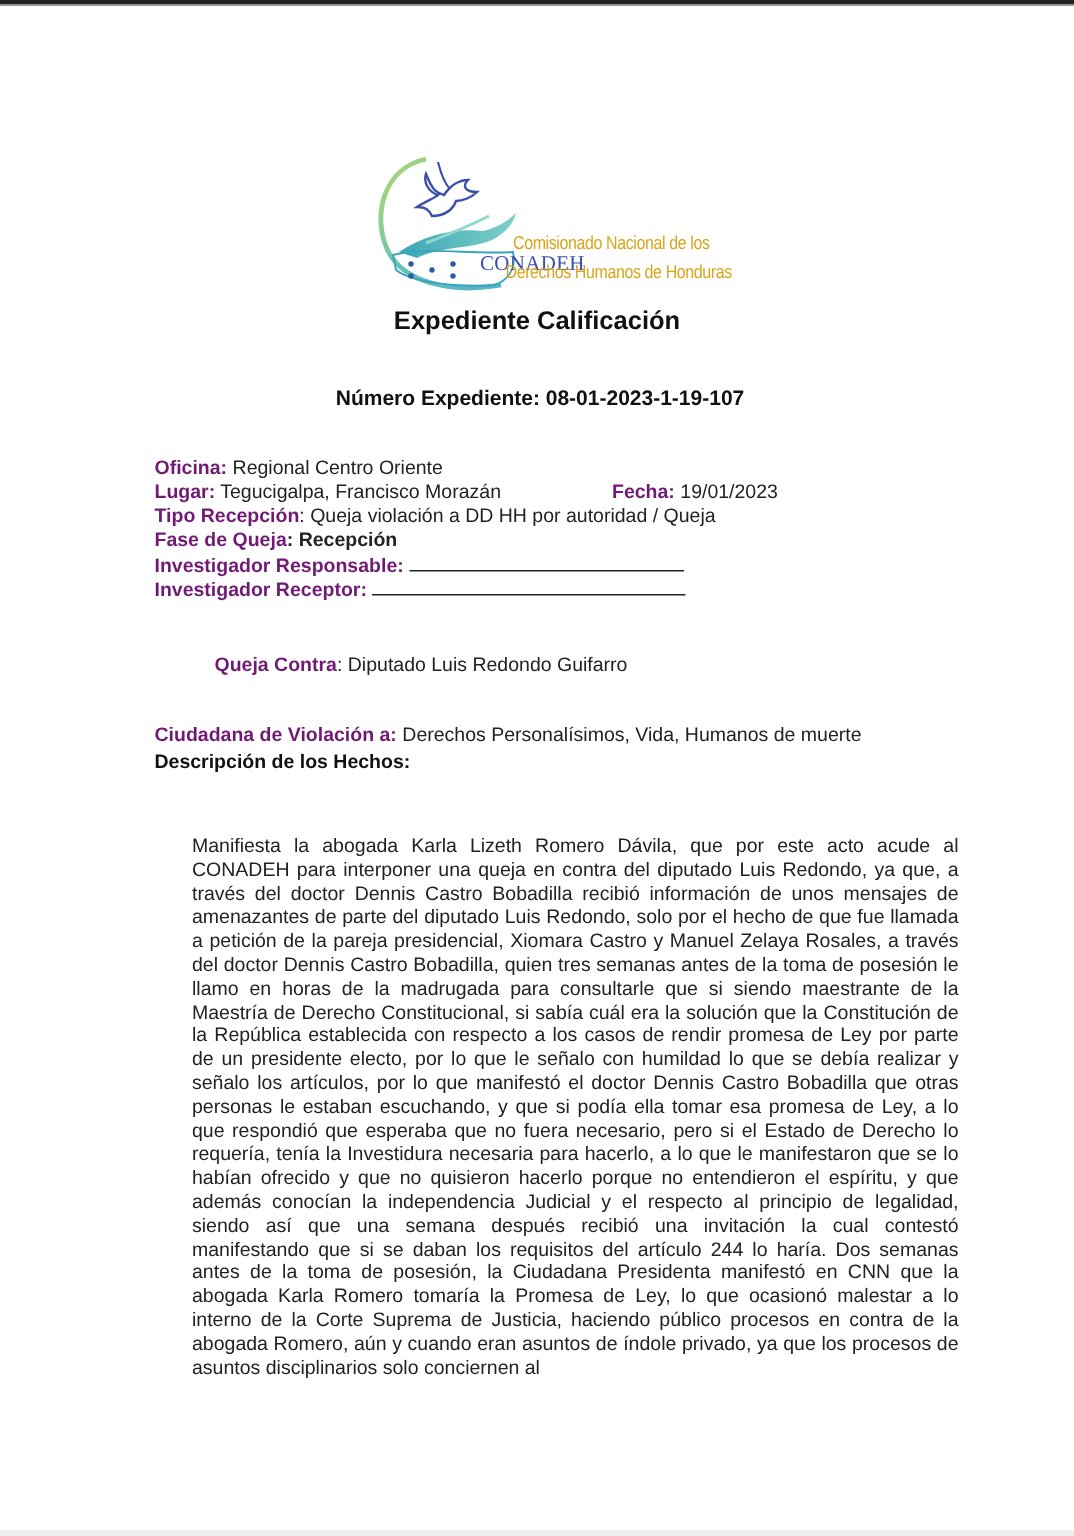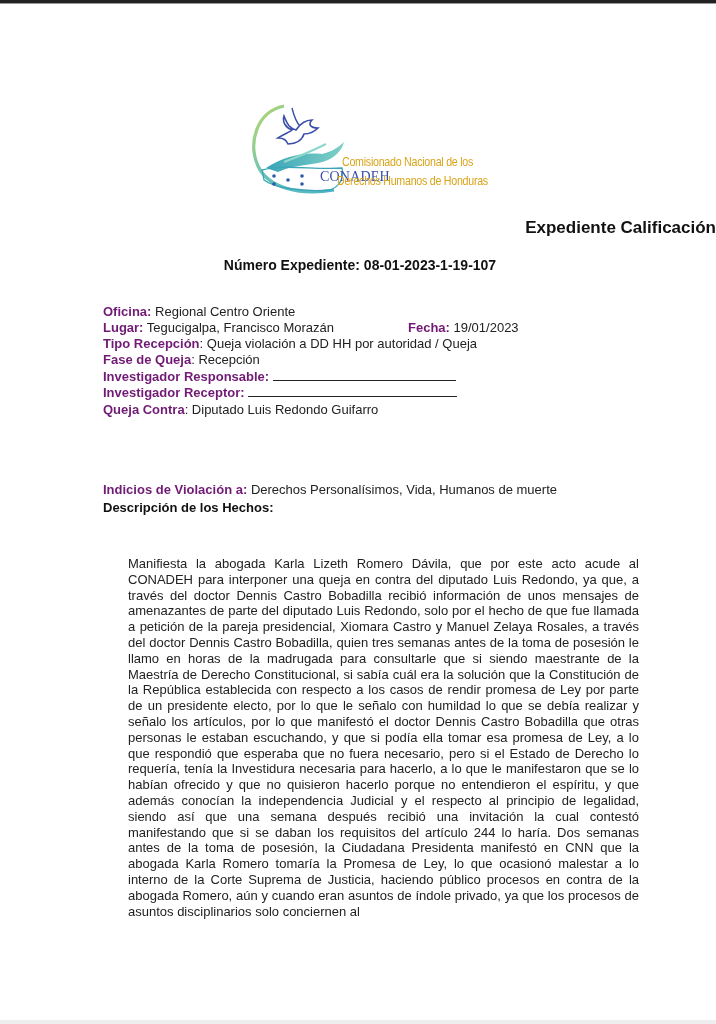--- a/index.html
+++ b/index.html
@@ -12,21 +12,21 @@
     .topbar-shadow { position: absolute; left: 0; top: 3px; width: 716px; height: 1px; background: #9a9a9a; }
     .bottombar { position: absolute; left: 0; bottom: 0; width: 716px; height: 4px; background: #eeeeee; }
 
     .logo { position: absolute; left: 244px; top: 98px; width: 245px; height: 98px; }
     .logo svg { position: absolute; left: 0; top: 0; }
     .logo-conadeh { position: absolute; left: 76px; top: 35px; font-family: "Liberation Serif", serif; font-size: 14px; color: #3a4fa8; letter-spacing: 0.2px; margin-top: 36px; }
     .logo-line1, .logo-line2 { position: absolute; font-family: "Liberation Sans", sans-serif; font-size: 12.4px; color: #d9a419; letter-spacing: -0.3px; white-space: nowrap; transform: scaleX(0.86); transform-origin: left top; }
     .logo-line1 { left: 98px; top: 57px; }
     .logo-line2 { left: 93px; top: 76px; }
 
-    .title { position: absolute; left: 0; top: 218px; width: 716px; text-align: right; font-weight: bold; font-size: 17px; color: #111; }
+    .title { position: absolute; left: 0; top: 204px; width: 716px; text-align: center; font-weight: bold; font-size: 17px; color: #111; }
     .subtitle { position: absolute; left: 0; top: 257px; width: 716px; text-align: center; font-weight: bold; font-size: 14px; color: #111; padding-left: 4px; box-sizing: border-box; }
 
     .field { position: absolute; left: 103px; font-size: 13px; line-height: 15px; white-space: nowrap; color: #222; }
     .field b { color: #701a75; }
     .blank { display: inline-block; border-bottom: 1px solid #222; height: 12px; vertical-align: baseline; }
 
     .section-title { position: absolute; left: 103px; top: 500px; font-weight: bold; font-size: 13px; color: #111; }
 
     .desc { position: absolute; left: 103px; top: 556px; width: 511px; font-size: 13px; line-height: 15.8px; text-align: justify; color: #222; margin-left: 25px; }
   </style>
@@ -84,38 +84,38 @@
   <b>Lugar:</b>
   <span>Tegucigalpa, Francisco Morazán</span>
 </div>
 <div class="field" style="top:320px; left:408px;">
   <b>Fecha:</b>
   <span>19/01/2023</span>
 </div>
 <div class="field" style="top:336px;">
   <b>Tipo Recepción</b><span>: Queja violación a DD HH por autoridad / Queja</span>
 </div>
-<div class="field" style="top:352px;">
+<div class="field" style="top:352px;font-weight:bold;">
   <b>Fase de Queja</b><span>: Recepción</span>
 </div>
 <div class="field" style="top:368px;">
   <b>Investigador Responsable:</b>
   <span class="blank" style="width:183px;"></span>
 </div>
 <div class="field" style="top:384px;">
   <b>Investigador Receptor:</b>
   <span class="blank" style="width:209px;"></span>
 </div>
 
-<div class="field" style="top:402px;">
+<div class="field" style="top:435px;margin-left:40px;">
   <b>Queja Contra</b><span>: Diputado Luis Redondo Guifarro</span>
 </div>
 
 <div class="field" style="top:482px;">
-  <b>Indicios de Violación a:</b>
+  <b>Ciudadana de Violación a:</b>
   <span>Derechos Personalísimos, Vida, Humanos de muerte</span>
 </div>
 
 <div class="section-title">Descripción de los Hechos:</div>
 
 <div class="desc">Manifiesta la abogada Karla Lizeth Romero Dávila, que por este acto acude al CONADEH para interponer una queja en contra del diputado Luis Redondo, ya que, a través del doctor Dennis Castro Bobadilla recibió información de unos mensajes de amenazantes de parte del diputado Luis Redondo, solo por el hecho de que fue llamada a petición de la pareja presidencial, Xiomara Castro y Manuel Zelaya Rosales, a través del doctor Dennis Castro Bobadilla, quien tres semanas antes de la toma de posesión le llamo en horas de la madrugada para consultarle que si siendo maestrante de la Maestría de Derecho Constitucional, si sabía cuál era la solución que la Constitución de la República establecida con respecto a los casos de rendir promesa de Ley por parte de un presidente electo, por lo que le señalo con humildad lo que se debía realizar y señalo los artículos, por lo que manifestó el doctor Dennis Castro Bobadilla que otras personas le estaban escuchando, y que si podía ella tomar esa promesa de Ley, a lo que respondió que esperaba que no fuera necesario, pero si el Estado de Derecho lo requería, tenía la Investidura necesaria para hacerlo, a lo que le manifestaron que se lo habían ofrecido y que no quisieron hacerlo porque no entendieron el espíritu, y que además conocían la independencia Judicial y el respecto al principio de legalidad, siendo así que una semana después recibió una invitación la cual contestó manifestando que si se daban los requisitos del artículo 244 lo haría. Dos semanas antes de la toma de posesión, la Ciudadana Presidenta manifestó en CNN que la abogada Karla Romero tomaría la Promesa de Ley, lo que ocasionó malestar a lo interno de la Corte Suprema de Justicia, haciendo público procesos en contra de la abogada Romero, aún y cuando eran asuntos de índole privado, ya que los procesos de asuntos disciplinarios solo conciernen al</div>
 
 <div class="bottombar"></div>
 
 </body></html>

